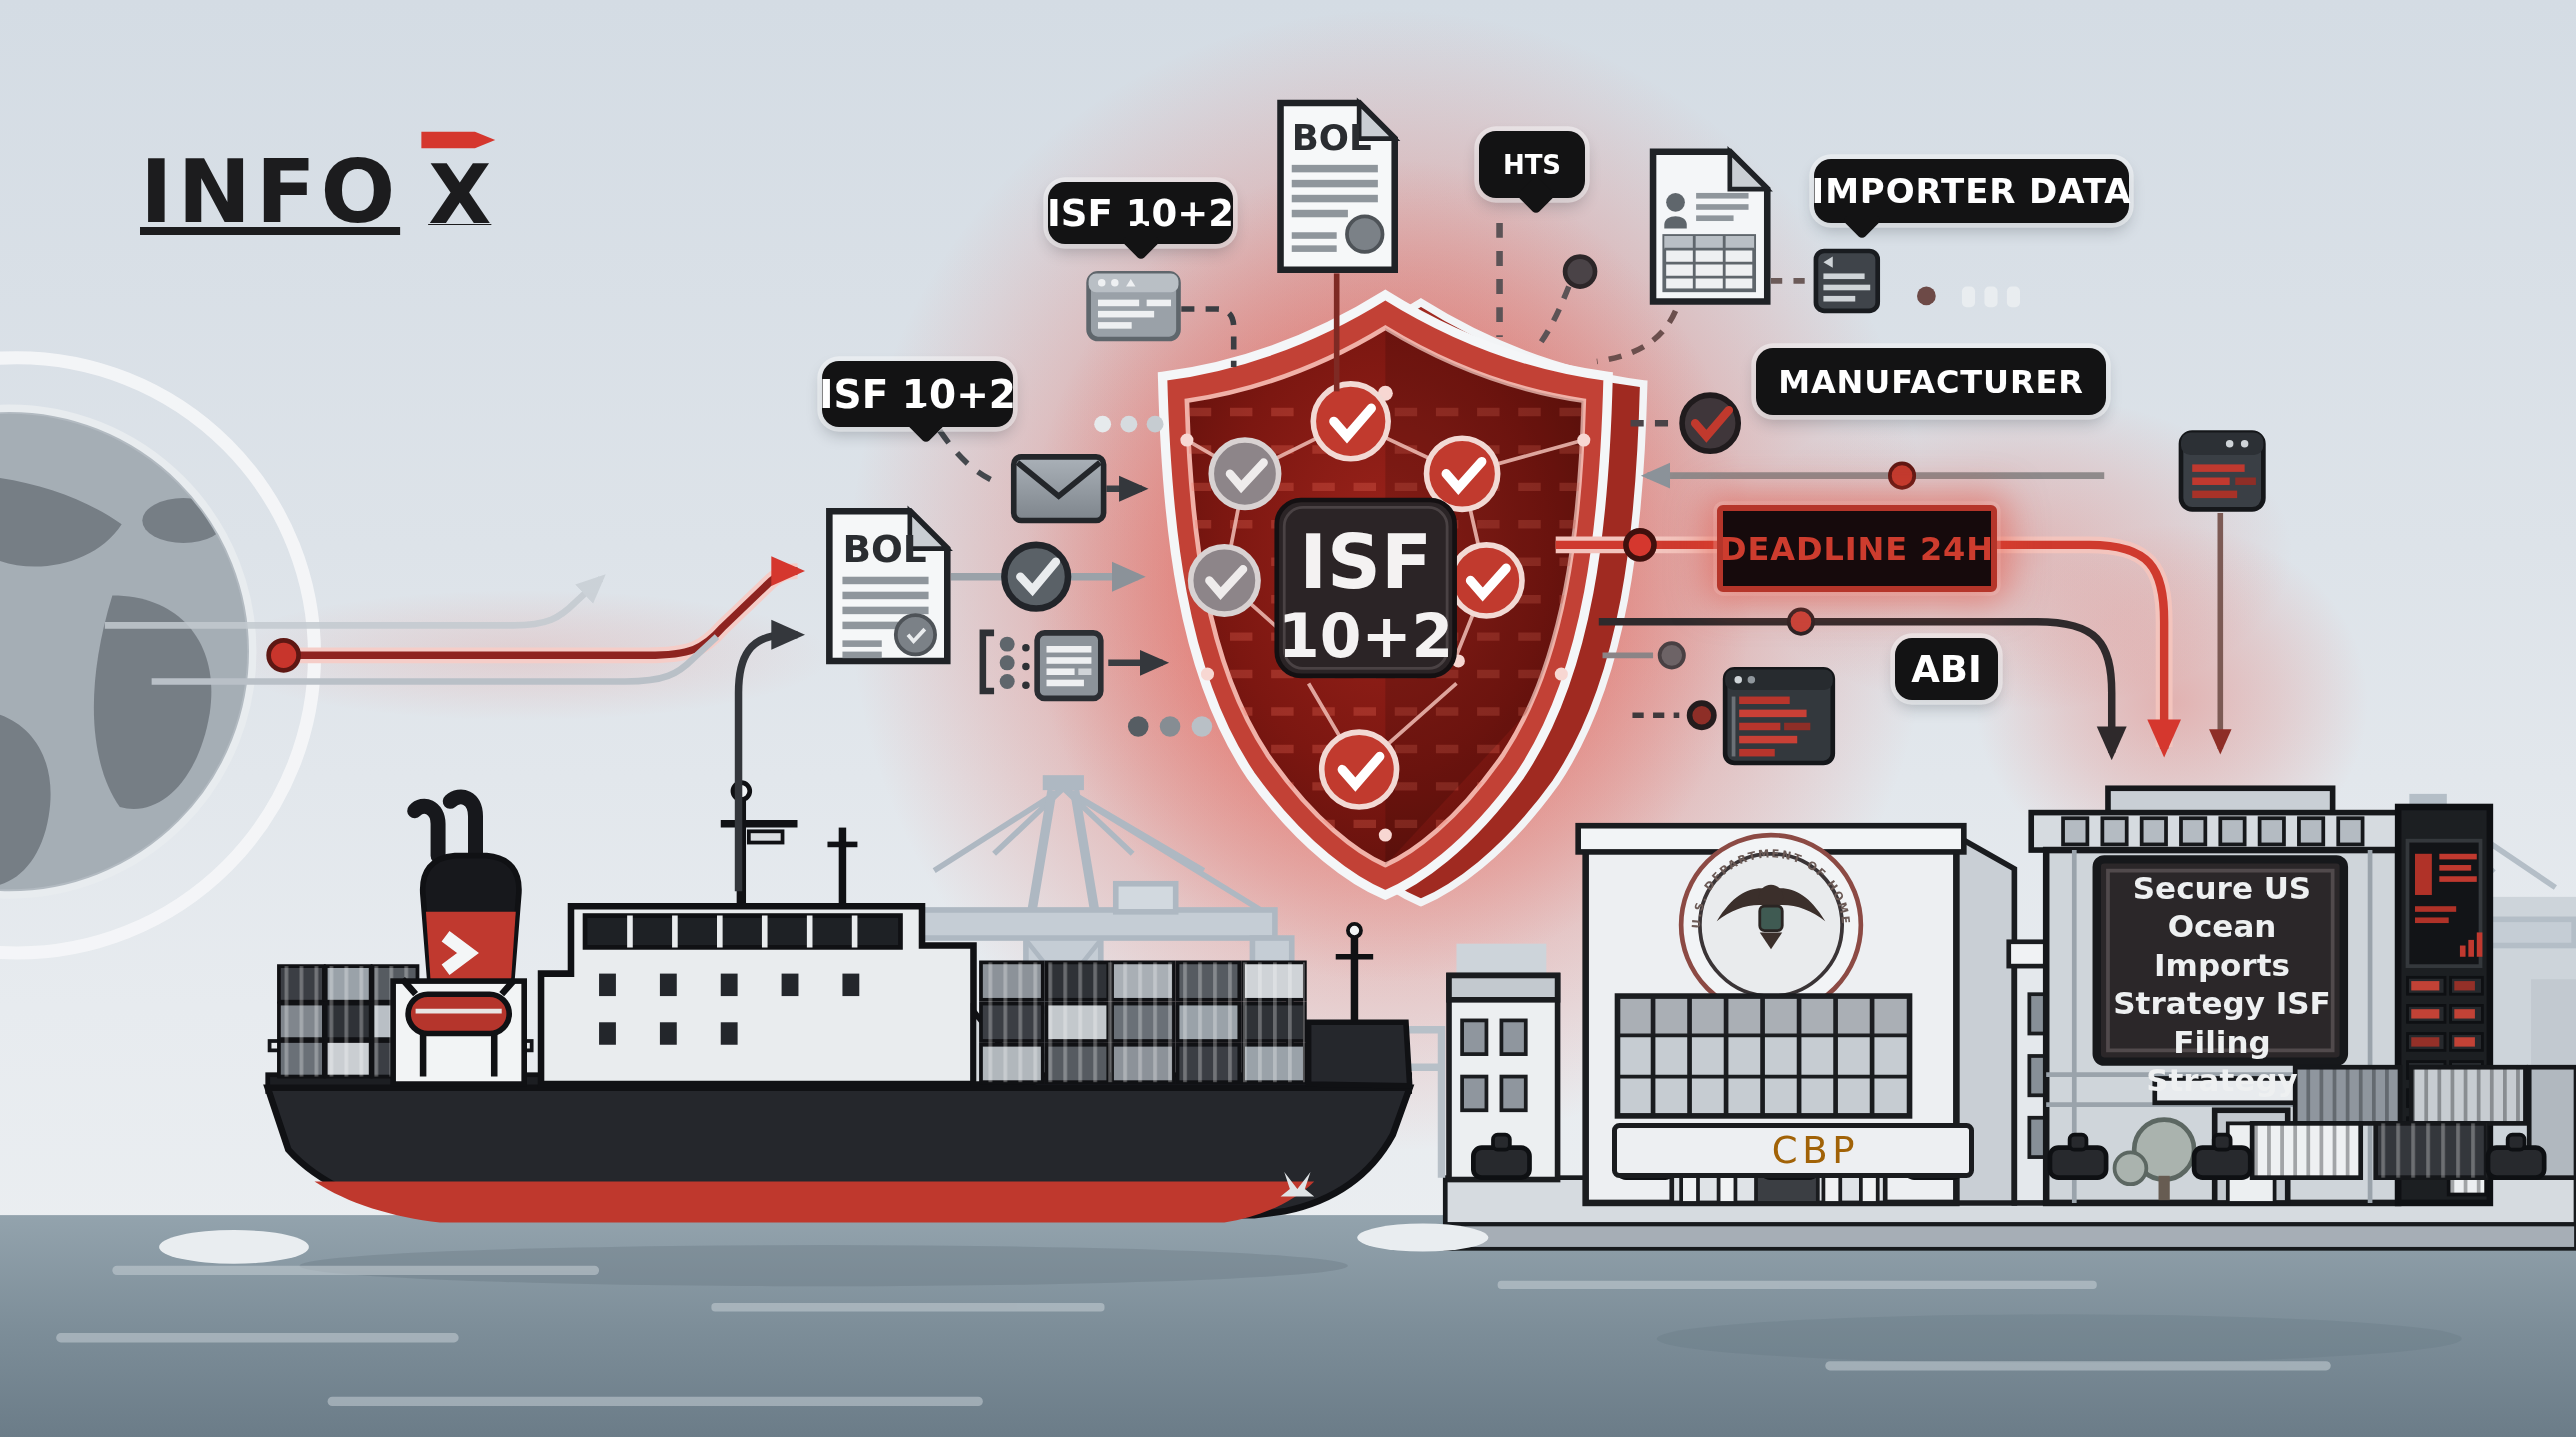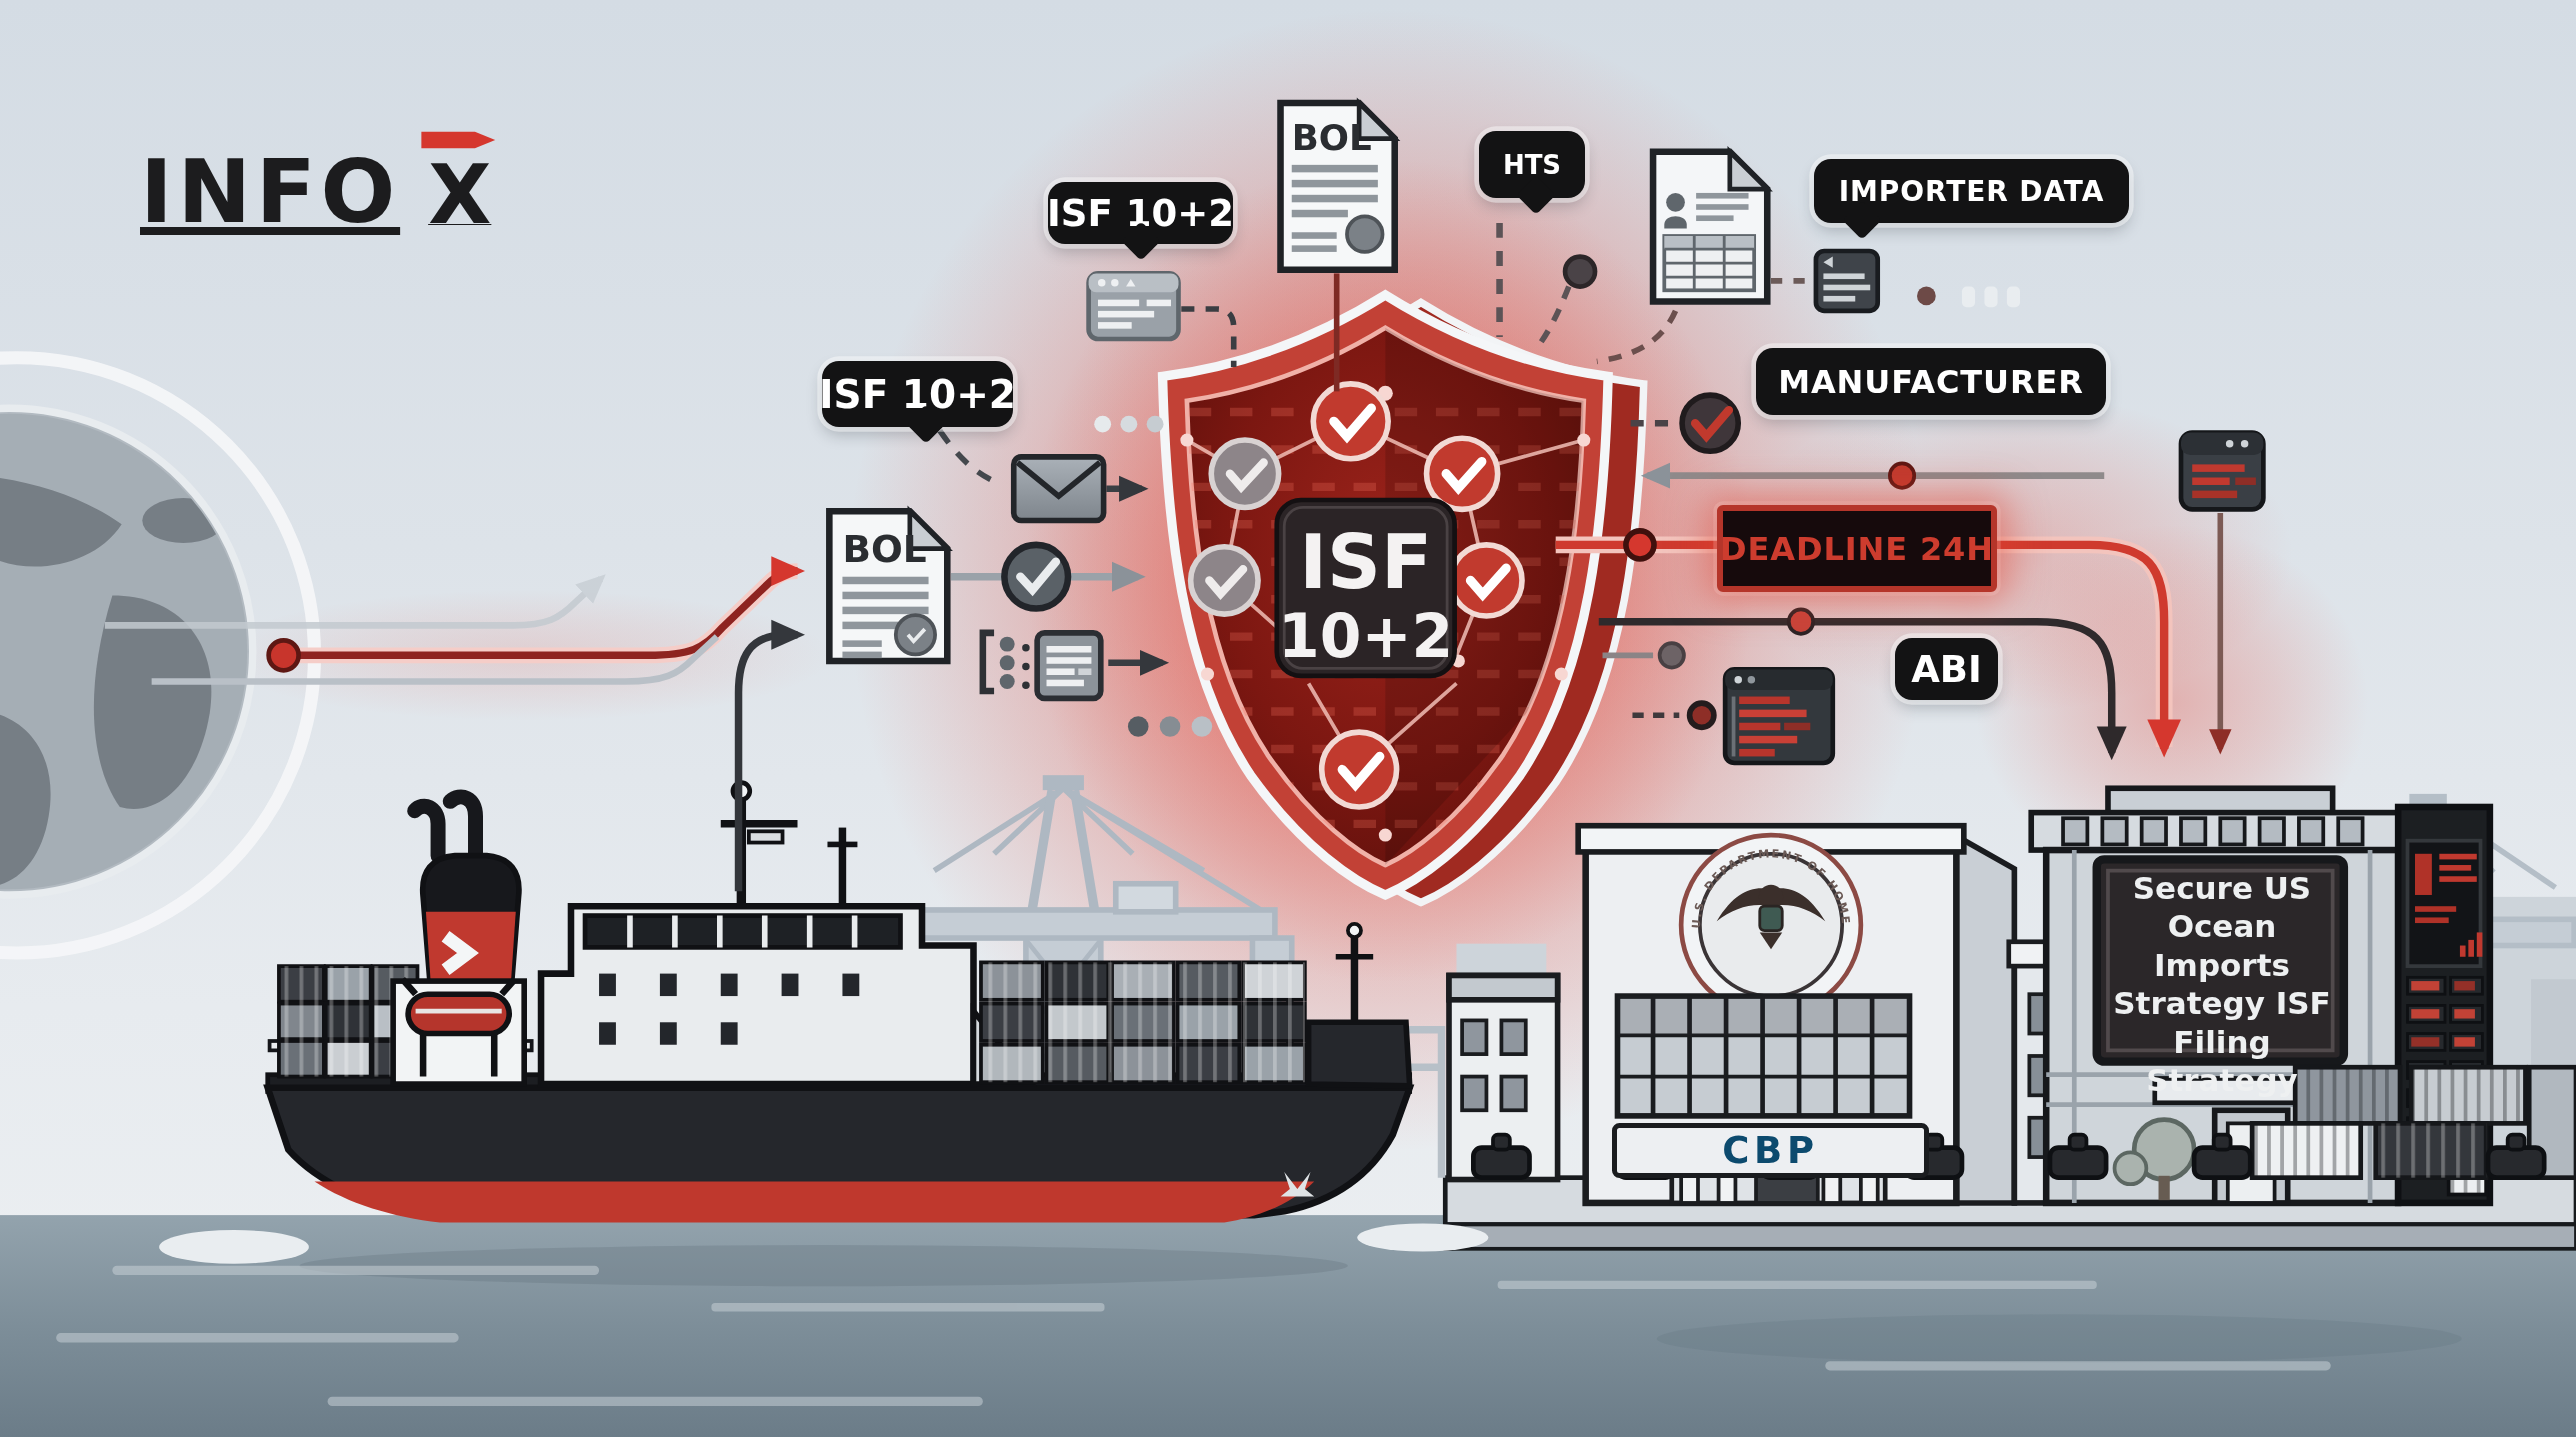--- a/index.html
+++ b/index.html
@@ -19,41 +19,41 @@
   .badge{
     position:absolute;display:flex;align-items:center;justify-content:center;
     background:#131314;color:#fff;font-weight:700;border-radius:17px;z-index:5;
     box-shadow:0 0 0 4.7px rgba(255,255,255,.45),0 7.5px 15px rgba(25,30,38,.25);
     text-align:center;white-space:nowrap;
   }
   .badge .pt{position:absolute;width:28px;height:28px;background:inherit;transform:rotate(45deg);bottom:-11.2px;border-radius:4.7px;}
   .b-isf-top{left:1048px;top:182px;width:185px;height:62px;font-size:37px;}
   .b-isf-left{left:822px;top:361px;width:191px;height:66px;font-size:39px;}
   .b-hts{left:1443px;top:131px;width:106px;height:67px;font-size:26px;margin-left:36px;}
-  .b-importer{left:1814px;top:159px;width:315px;height:64px;font-size:28px;letter-spacing:0.9px;}
+  .b-importer{left:1814px;top:159px;width:315px;height:64px;font-size:34px;letter-spacing:0.9px;}
   .b-manu{left:1756px;top:348px;width:350px;height:67px;font-size:32px;letter-spacing:0.9px;}
   .b-abi{left:1895px;top:638px;width:103px;height:62px;font-size:37px;}
   .b-deadline{
     left:1717px;top:505px;width:268px;height:75px;font-size:32px;letter-spacing:0.9px;
     background:#160a0c;color:#cd3c2e;border:6.6px solid #b5352a;border-radius:6px;
     box-shadow:0 0 36px 11.2px rgba(226,65,48,.5),0 0 0 3.7px rgba(255,255,255,.25);
   }
   
   .billboard-text{
     position:absolute;left:2106px;top:869px;width:232px;height:187px;z-index:5;
     display:flex;flex-direction:column;align-items:center;justify-content:space-between;
     color:#eef0f1;font-size:31px;font-weight:600;line-height:1.24;text-align:center;
   }
   .billboard-text .gap{height:19px;}
   
   .cbp-sign{
     position:absolute;left:1612px;top:1123px;width:307px;height:45px;z-index:5;
     background:#edeff2;border:5.6px solid #1a1c1f;border-radius:7.5px;
     display:flex;align-items:center;justify-content:center;
-    font-size:37px;font-weight:700;letter-spacing:4.7px;color:#0c4a6e;
+    font-size:37px;font-weight:400;letter-spacing:4.7px;color:#a16207;padding-left:45px;
   }
 </style>
 </head>
 <body>
 
 <div class="stage">
 
 <svg class="scene" width="2576" height="1438" viewBox="0 0 2752 1536">
 <defs>
   <linearGradient id="waterGrad" x1="0" y1="0" x2="0" y2="1">

